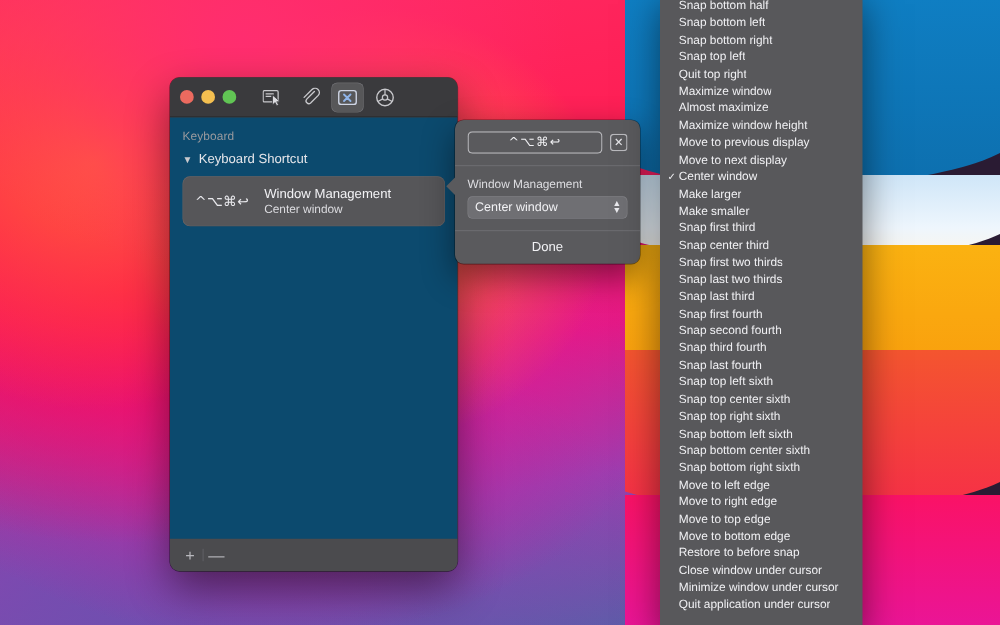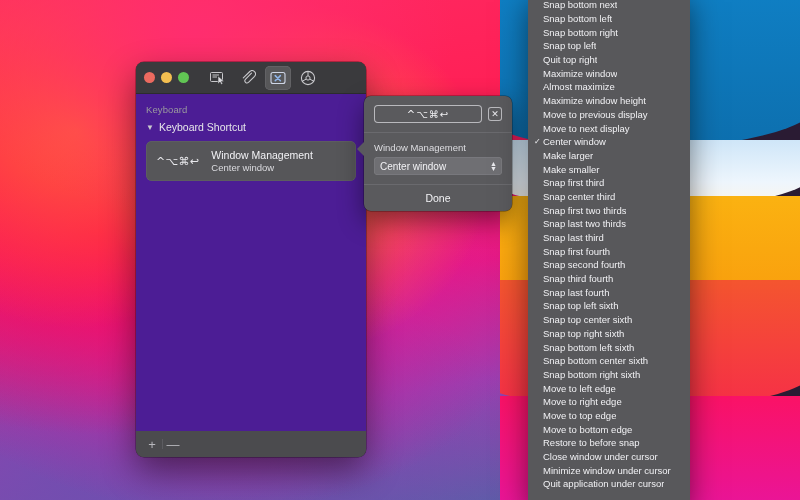--- a/index.html
+++ b/index.html
@@ -69,21 +69,21 @@
 
   .tb-icons { display: flex; align-items: center; gap: 4px; margin-left: 16px; }
   .tb-btn {
     width: 26px; height: 24px; border-radius: 5px;
     display: flex; align-items: center; justify-content: center;
     color: #c8c8cc;
   }
   .tb-btn.active { background: #575759; box-shadow: inset 0 0 0 .5px #6e6e72; }
   .tb-btn svg { display: block; }
 
-  #win-body { flex: 1; background: #4c1d95; padding: 10px 10px 0 10px; position: relative; }
+  #win-body { flex: 1; background: #0c4a6e; padding: 10px 10px 0 10px; position: relative; }
 
   .section-title { font-size: 9.5px; color: #9a9a9e; margin-bottom: 6px; letter-spacing: .1px; }
   .disclosure-row { display: flex; align-items: center; gap: 5px; margin-bottom: 8px; }
   .disclosure-tri { color: #c9c9cd; font-size: 8px; line-height: 1; transform: translateY(1px); }
   .disclosure-label { font-size: 10.5px; color: #e6e6ea; }
 
   .shortcut-card {
     background: #565659;
     border-radius: 6px;
     padding: 8px 10px;
@@ -290,21 +290,21 @@
     </div>
 
     <div class="pop-done-wrap">
       <div class="pop-done">Done</div>
     </div>
   </div>
 
   <div id="menu">
       <div class="menu-item">
         <span class="menu-check"></span>
-        <span class="menu-label">Snap bottom next</span>
+        <span class="menu-label">Snap bottom half</span>
       </div>
       <div class="menu-item">
         <span class="menu-check"></span>
         <span class="menu-label">Snap bottom left</span>
       </div>
       <div class="menu-item">
         <span class="menu-check"></span>
         <span class="menu-label">Snap bottom right</span>
       </div>
       <div class="menu-item">

